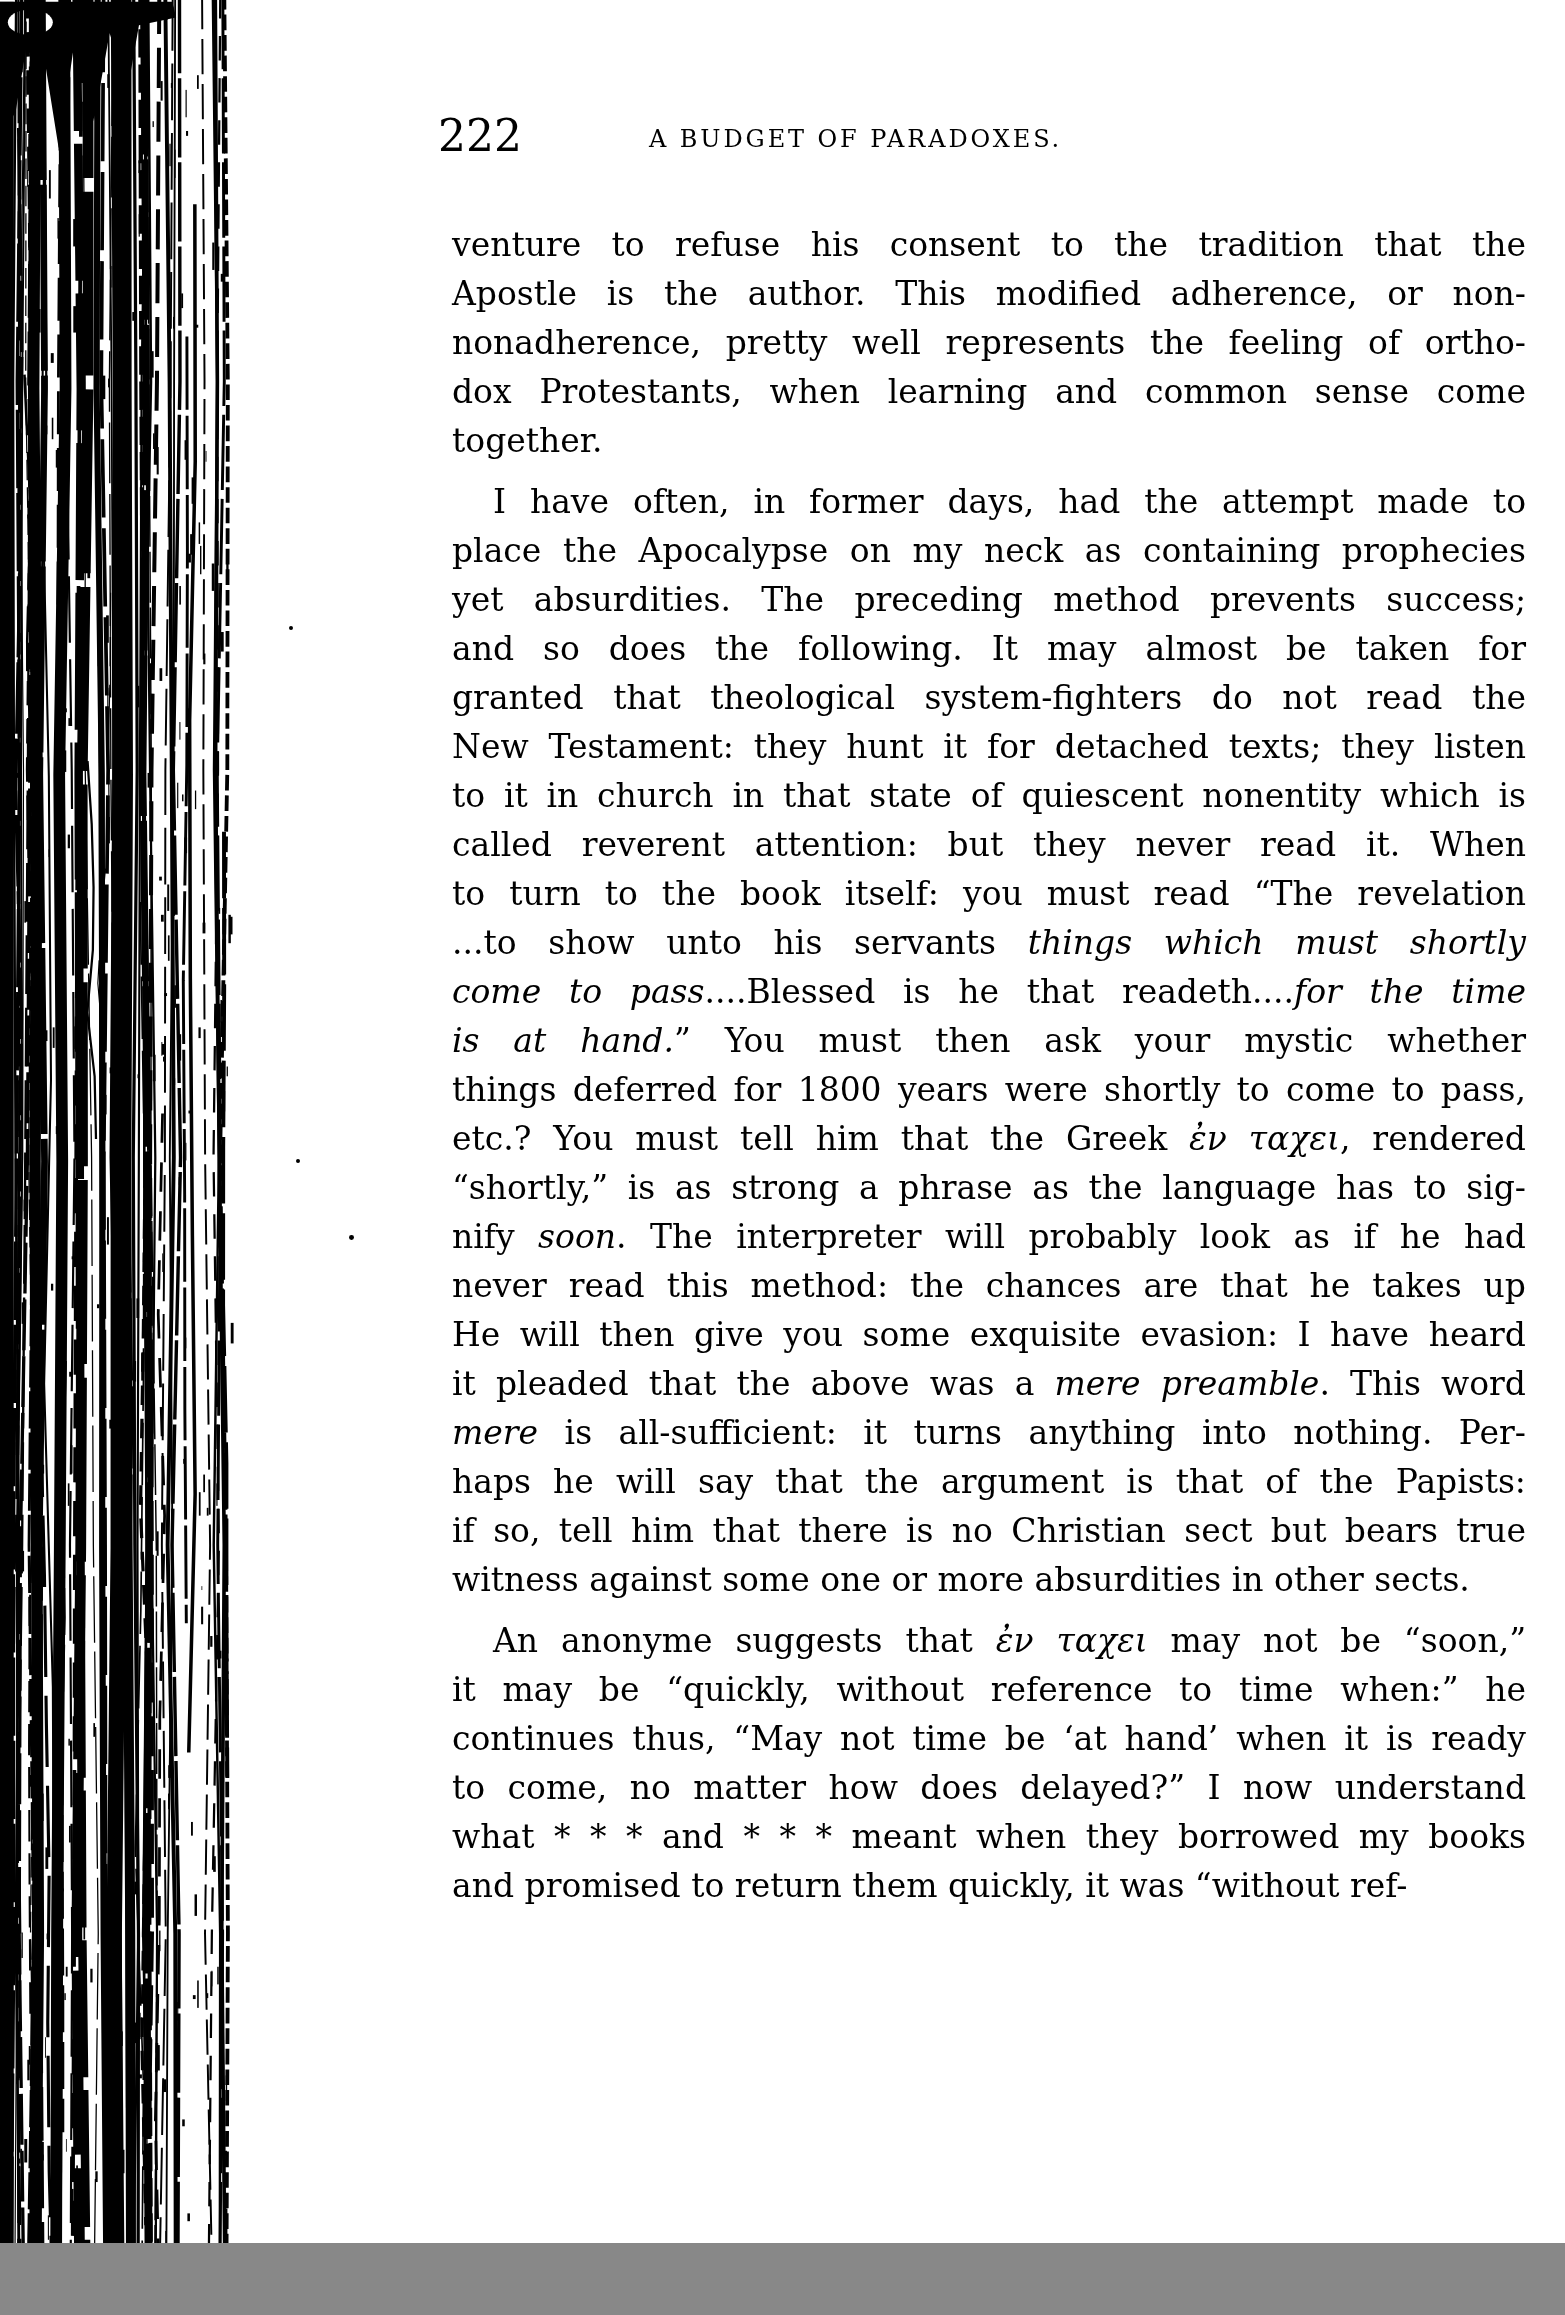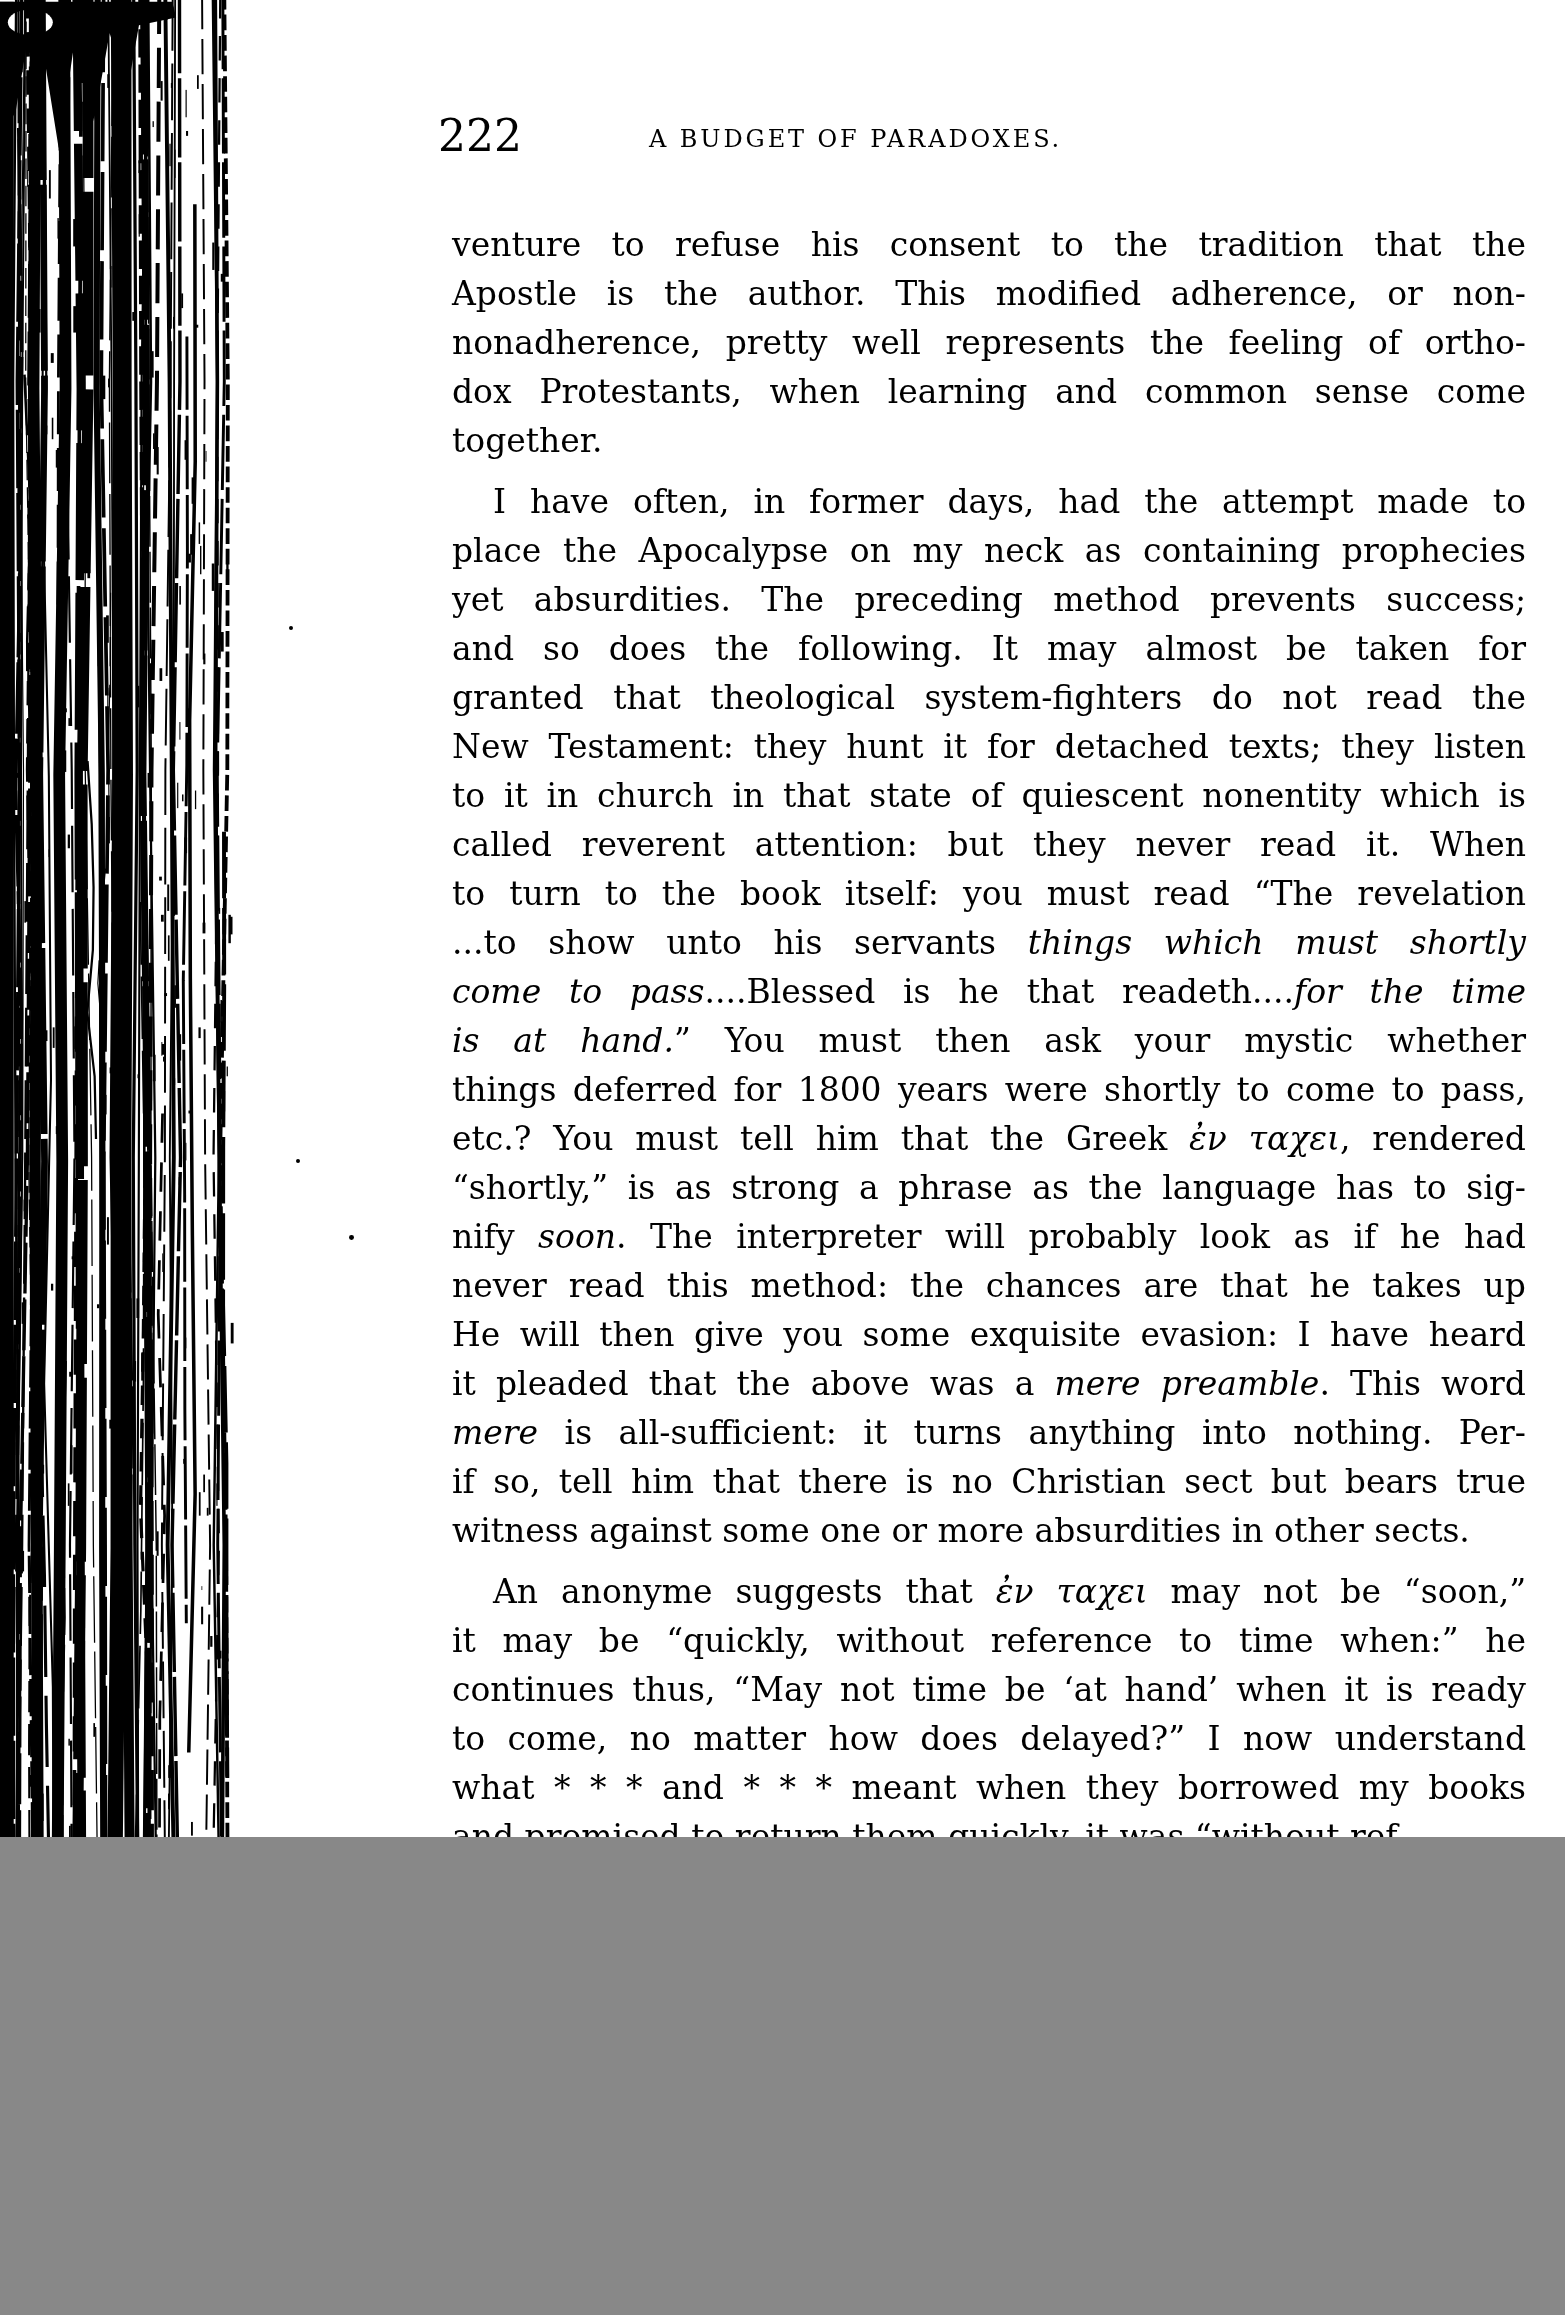--- a/index.html
+++ b/index.html
@@ -1,18 +1,18 @@
 <!DOCTYPE html>
 <html style="--ink: #000000; --paper: #ffffff;"><head>
 <meta charset="utf-8">
 <style>
   html,body{margin:0;padding:0;background:#888;}
   .page{
     position:relative;
-    width:1565px;height:1837px;
+    width:1565px;height:2243px;
     background:var(--paper,#ffffff);
     overflow:hidden;
     font-family:"DejaVu Serif", serif;
     color:var(--ink,#000000);
   }
   #gutter-svg{position:absolute;left:0;top:0;display:block;}
   .page-number{
     position:absolute;left:438px;top:114px;
     font-size:44px;line-height:1;
   }
@@ -481,20 +481,21 @@
         <div class="line"><i>come to pass</i>....Blessed is he that readeth....<i>for the time</i></div>
         <div class="line"><i>is at hand.</i>” You must then ask your mystic whether</div>
         <div class="line">things deferred for 1800 years were shortly to come to pass,</div>
         <div class="line">etc.? You must tell him that the Greek <i>ἐν ταχει</i>, rendered</div>
         <div class="line">“shortly,” is as strong a phrase as the language has to sig-</div>
         <div class="line">nify <i>soon</i>. The interpreter will probably look as if he had</div>
         <div class="line">never read this method: the chances are that he takes up</div>
         <div class="line">He will then give you some exquisite evasion: I have heard</div>
         <div class="line">it pleaded that the above was a <i>mere preamble</i>. This word</div>
         <div class="line"><i>mere</i> is all-sufficient: it turns anything into nothing. Per-</div>
+        <div class="line">haps he will say that the argument is that of the Papists:</div>
         <div class="line">if so, tell him that there is no Christian sect but bears true</div>
         <div class="line">witness against some one or more absurdities in other sects.</div>
       </div>
       <div class="para">
         <div class="line first">An anonyme suggests that <i>ἐν ταχει</i> may not be “soon,”</div>
         <div class="line">it may be “quickly, without reference to time when:” he</div>
         <div class="line">continues thus, “May not time be ‘at hand’ when it is ready</div>
         <div class="line">to come, no matter how does delayed?” I now understand</div>
         <div class="line">what * * * and * * * meant when they borrowed my books</div>
         <div class="line">and promised to return them quickly, it was “without ref-</div>

